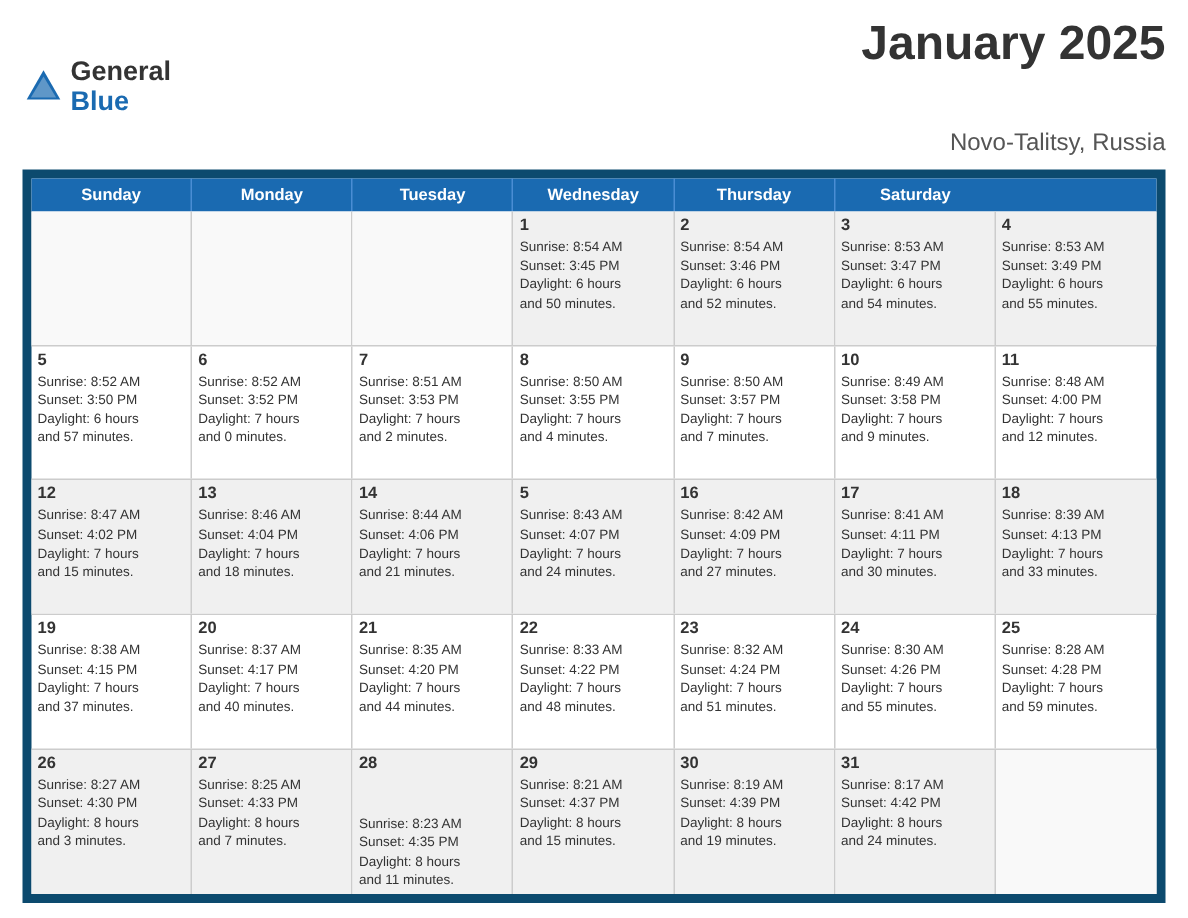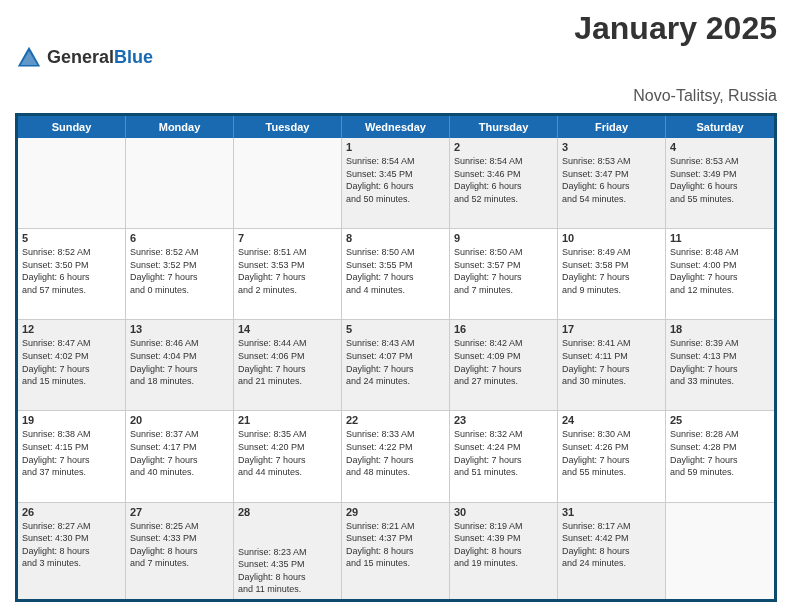--- a/index.html
+++ b/index.html
@@ -22,21 +22,21 @@
       justify-content: space-between;
       align-items: center;
       margin-bottom: 8px;
     }
     .logo {
       display: flex;
       align-items: center;
     }
     .logo-text {
       display: flex;
-      flex-direction: row;
+      flex-direction: column;
       font-size: 18px;
       font-weight: bold;
       line-height: 1.1;
     }
     .logo-general { color: #333; }
     .logo-blue { color: #1a6ab1; }
     .logo-icon {
       width: 28px;
       height: 28px;
       margin-right: 4px;
@@ -51,21 +51,21 @@
     }
     .title-location {
       font-size: 16px;
       color: #555;
       margin-top: 40px;
     }
     .calendar {
       flex: 1;
       display: flex;
       flex-direction: column;
-      border: 3px solid #0c4a6e;
+      border: 6px solid #0c4a6e;
     }
     .cal-header {
       display: grid;
       grid-template-columns: repeat(7, 1fr);
       background: #1a6ab1;
     }
     .cal-header-cell {
       color: #fff;
       font-size: 11px;
       font-weight: bold;
@@ -130,21 +130,20 @@
     </div>
   </div>
 
   <div class="calendar">
     <div class="cal-header">
     <div class="cal-header-cell">Sunday</div>
         <div class="cal-header-cell">Monday</div>
         <div class="cal-header-cell">Tuesday</div>
         <div class="cal-header-cell">Wednesday</div>
         <div class="cal-header-cell">Thursday</div>
-        <div class="cal-header-cell">Friday</div>
         <div class="cal-header-cell">Saturday</div>
       </div>
     <div class="cal-body">
     <div class="cal-row">
           <div class="cal-cell empty"></div>
           <div class="cal-cell empty"></div>
           <div class="cal-cell empty"></div>
           <div class="cal-cell shaded">
             <div class="day-num">1</div>
             <div class="cell-info" style="white-space: pre-line;">Sunrise: 8:54 AM

